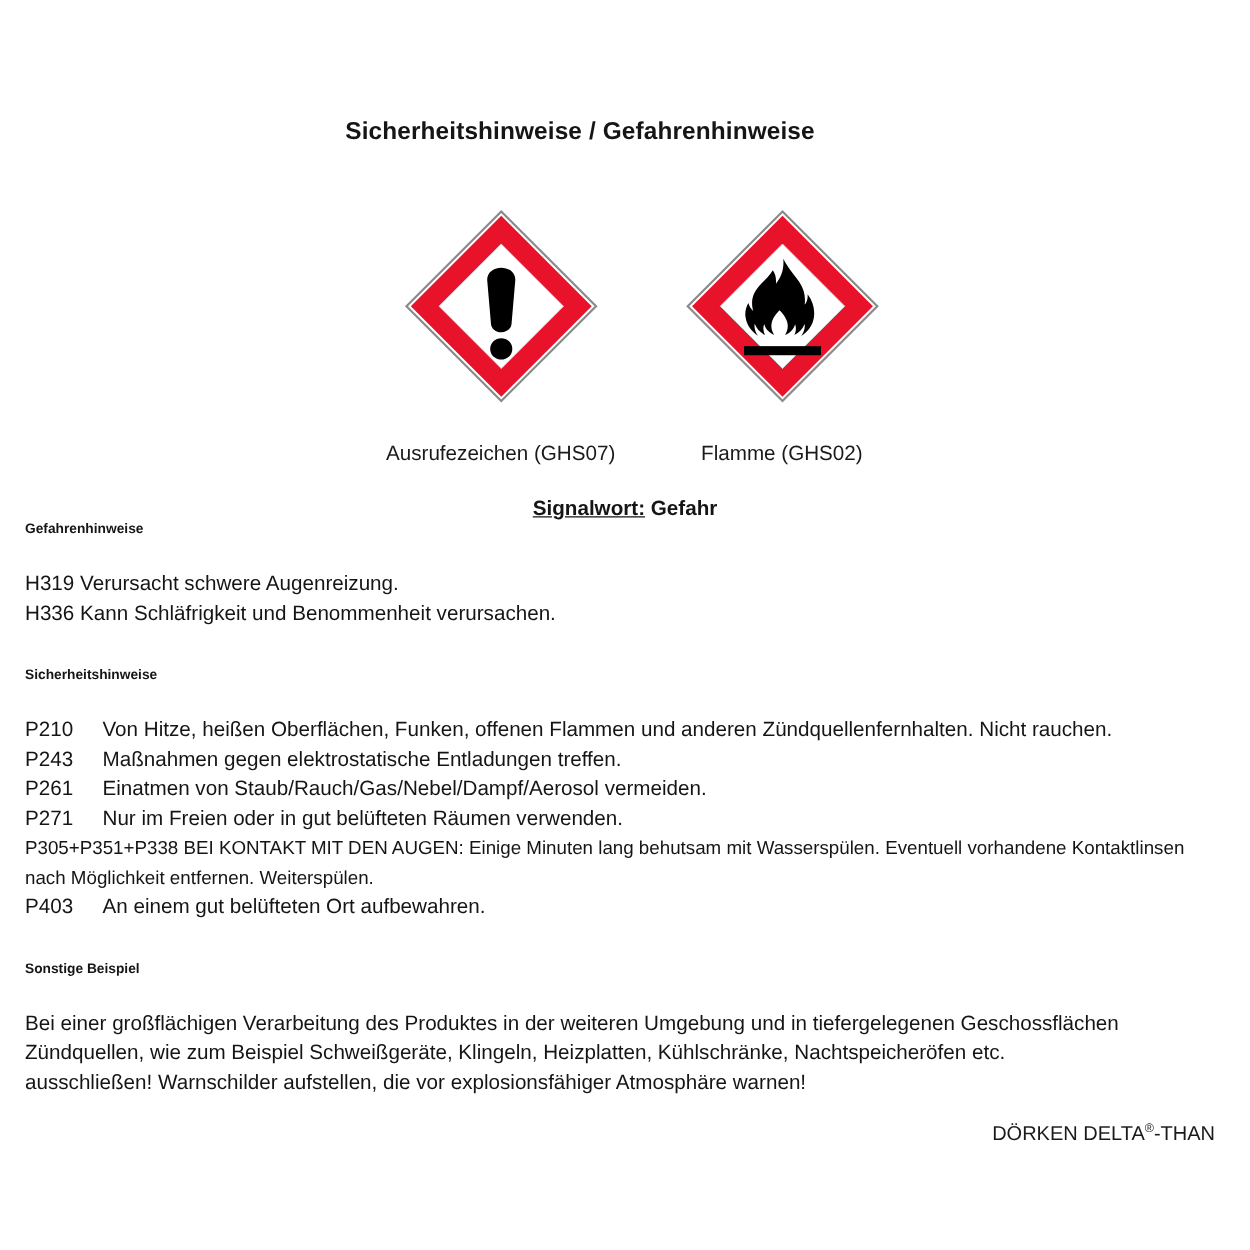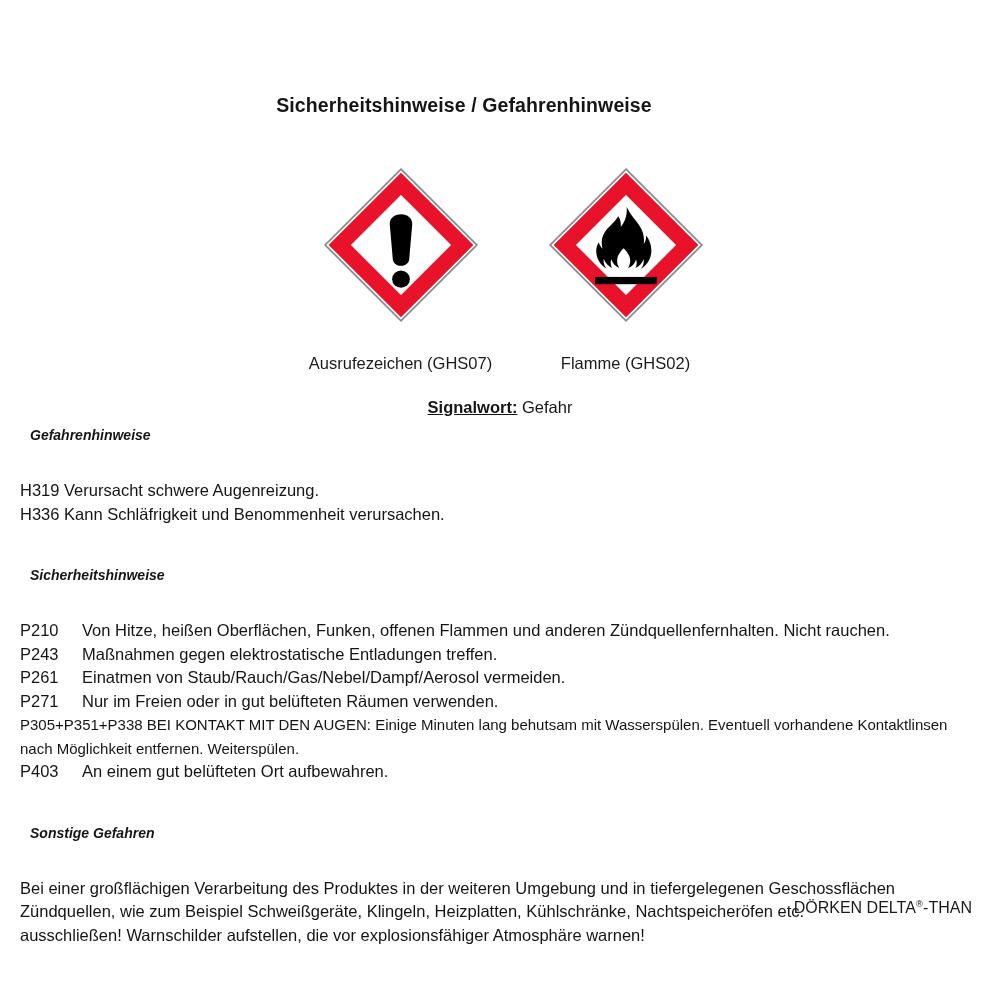--- a/index.html
+++ b/index.html
@@ -71,35 +71,34 @@
   
   .signal-line {
     position: absolute;
     top: 398px;
     left: 0;
     width: 1000px;
     text-align: center;
     font-size: 16.5px;
   }
   .signal-label { font-weight: bold; text-decoration: underline; }
-  .signal-value { font-weight: normal; }
+  .signal-value { font-weight: bold; }
 
   
   .body-block {
     position: absolute;
     left: 20px;
     top: 418px;
     width: 960px;
   }
   .section-heading {
-    font-size: 14px;
+    font-size: 11px;
     font-weight: bold;
-    margin: 10px;
+    margin: 0;
     line-height: 1.0;
-    font-style: italic;
   }
   .para {
     font-size: 16.5px;
     line-height: 23.5px;
     margin: 0;
   }
   .gap-after-heading { height: 27px; }
   .gap-section { height: 32px; }
 
   
@@ -251,21 +250,21 @@
 
       <div class="p-row">
         <span class="p-code">P403</span>
         <span class="p-text">An einem gut belüfteten Ort aufbewahren.</span>
       </div>
 
     </div>
 
     <div class="gap-section"></div>
 
-    <div class="section-heading">Sonstige Gefahren</div>
+    <div class="section-heading">Sonstige Beispiel</div>
     <div class="gap-after-heading"></div>
 
     <div class="para" style="max-width: 880px;">Bei einer großflächigen Verarbeitung des Produktes in der weiteren Umgebung und in tiefergelegenen Geschossflächen Zündquellen, wie zum Beispiel Schweißgeräte, Klingeln, Heizplatten, Kühlschränke, Nachtspeicheröfen etc. ausschließen! Warnschilder aufstellen, die vor explosionsfähiger Atmosphäre warnen!</div>
   </div>
 
   <div class="footer">
     <span>DÖRKEN DELTA</span><sup>®</sup><span>-THAN</span>
   </div>
 
 </div>

